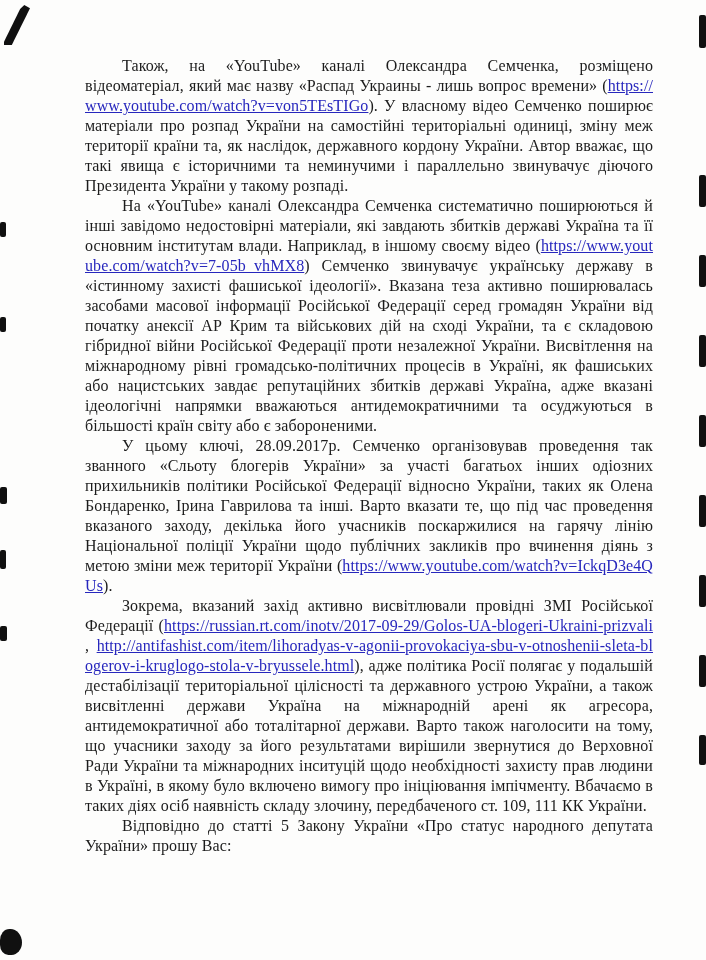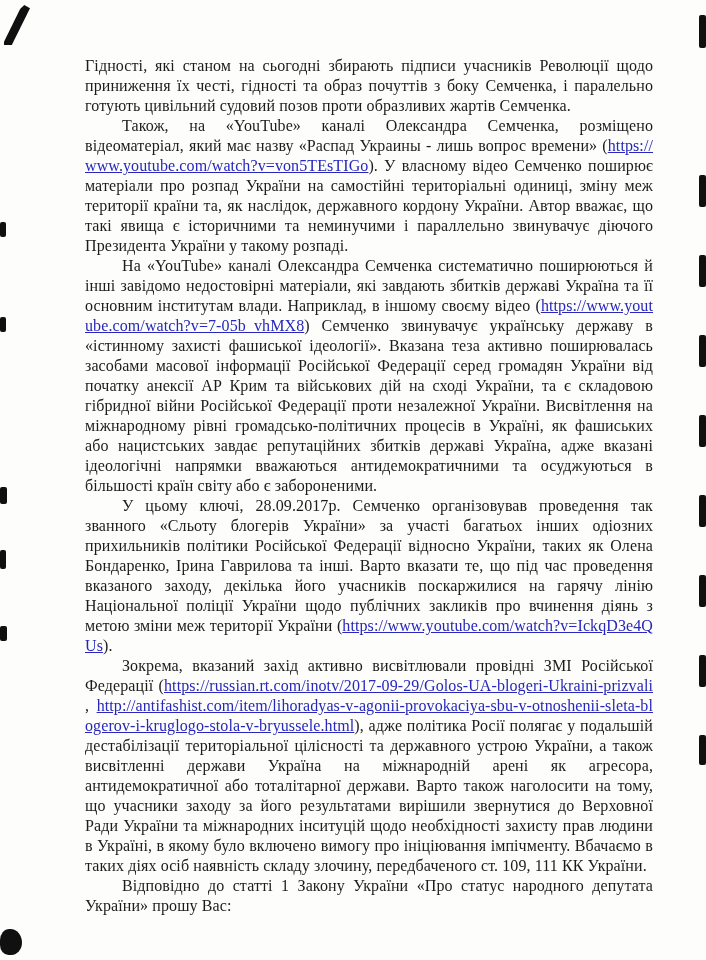--- a/index.html
+++ b/index.html
@@ -40,26 +40,25 @@
     clip-path: polygon(0% 92%, 62% 10%, 78% 0%, 100% 8%, 30% 100%, 0% 100%);
   }
   .scan-mark.blob {
     border-radius: 45% 55% 50% 40%;
   }
 </style>
 </head>
 <body>
 
 <div class="doc-body">
-    <p class="para no-indent"><span>Гідності, які станом на сьогодні збирають підписи учасників Революції щодо приниження їх честі, гідності та образ почуттів з боку Семченка, і паралельно готують цивільний судовий позов проти образливих жартів Семченка.</span></p>
     <p class="para"><span>Також, на «YouTube» каналі Олександра Семченка, розміщено відеоматеріал, який має назву «Распад Украины - лишь вопрос времени» (</span><a>https://www.youtube.com/watch?v=von5TEsTIGo</a><span>). У власному відео Семченко поширює матеріали про розпад України на самостійні територіальні одиниці, зміну меж території країни та, як наслідок, державного кордону України. Автор вважає, що такі явища є історичними та неминучими і параллельно звинувачує діючого Президента України у такому розпаді.</span></p>
     <p class="para"><span>На «YouTube» каналі Олександра Семченка систематично поширюються й інші завідомо недостовірні матеріали, які завдають збитків державі Україна та її основним інститутам влади. Наприклад, в іншому своєму відео (</span><a>https://www.youtube.com/watch?v=7-05b_vhMX8</a><span>) Семченко звинувачує українську державу в «істинному захисті фашиської ідеології». Вказана теза активно поширювалась засобами масової інформації Російської Федерації серед громадян України від початку анексії АР Крим та військових дій на сході України, та є складовою гібридної війни Російської Федерації проти незалежної України. Висвітлення на міжнародному рівні громадсько-політичних процесів в Україні, як фашиських або нацистських завдає репутаційних збитків державі Україна, адже вказані ідеологічні напрямки вважаються антидемократичними та осуджуються в більшості країн світу або є забороненими.</span></p>
     <p class="para"><span>У цьому ключі, 28.09.2017р. Семченко організовував проведення так званного «Сльоту блогерів України» за участі багатьох інших одіозних прихильників політики Російської Федерації відносно України, таких як Олена Бондаренко, Ірина Гаврилова та інші. Варто вказати те, що під час проведення вказаного заходу, декілька його учасників поскаржилися на гарячу лінію Національної поліції України щодо публічних закликів про вчинення діянь з метою зміни меж території України (</span><a>https://www.youtube.com/watch?v=IckqD3e4QUs</a><span>).</span></p>
     <p class="para"><span>Зокрема, вказаний захід активно висвітлювали провідні ЗМІ Російської Федерації (</span><a>https://russian.rt.com/inotv/2017-09-29/Golos-UA-blogeri-Ukraini-prizvali</a><span> , </span><a>http://antifashist.com/item/lihoradyas-v-agonii-provokaciya-sbu-v-otnoshenii-sleta-blogerov-i-kruglogo-stola-v-bryussele.html</a><span>), адже політика Росії полягає у подальшій дестабілізації територіальної цілісності та державного устрою України, а також висвітленні держави Україна на міжнародній арені як агресора, антидемократичної або тоталітарної держави. Варто також наголосити на тому, що учасники заходу за його результатами вирішили звернутися до Верховної Ради України та міжнародних інситуцій щодо необхідності захисту прав людини в Україні, в якому було включено вимогу про ініціювання імпічменту. Вбачаємо в таких діях осіб наявність складу злочину, передбаченого ст. 109, 111 КК України.</span></p>
-    <p class="para"><span>Відповідно до статті 1 Закону України «Про статус народного депутата України» прошу Вас:</span></p>
+    <p class="para"><span>Відповідно до статті 5 Закону України «Про статус народного депутата України» прошу Вас:</span></p>
   </div>
 <div>
     <div class="scan-mark swoosh" style="left: 4px; top: 5px; width: 26px; height: 40px;"></div>
     <div class="scan-mark" style="left: 0px; top: 222px; width: 6px; height: 15px;"></div>
     <div class="scan-mark" style="left: 0px; top: 317px; width: 6px; height: 15px;"></div>
     <div class="scan-mark" style="left: 0px; top: 487px; width: 7px; height: 17px;"></div>
     <div class="scan-mark" style="left: 0px; top: 550px; width: 6px; height: 19px;"></div>
     <div class="scan-mark" style="left: 0px; top: 626px; width: 7px; height: 15px;"></div>
     <div class="scan-mark blob" style="left: 0px; top: 929px; width: 22px; height: 26px;"></div>
     <div class="scan-mark" style="left: 699px; top: 15px; width: 7px; height: 33px;"></div>

